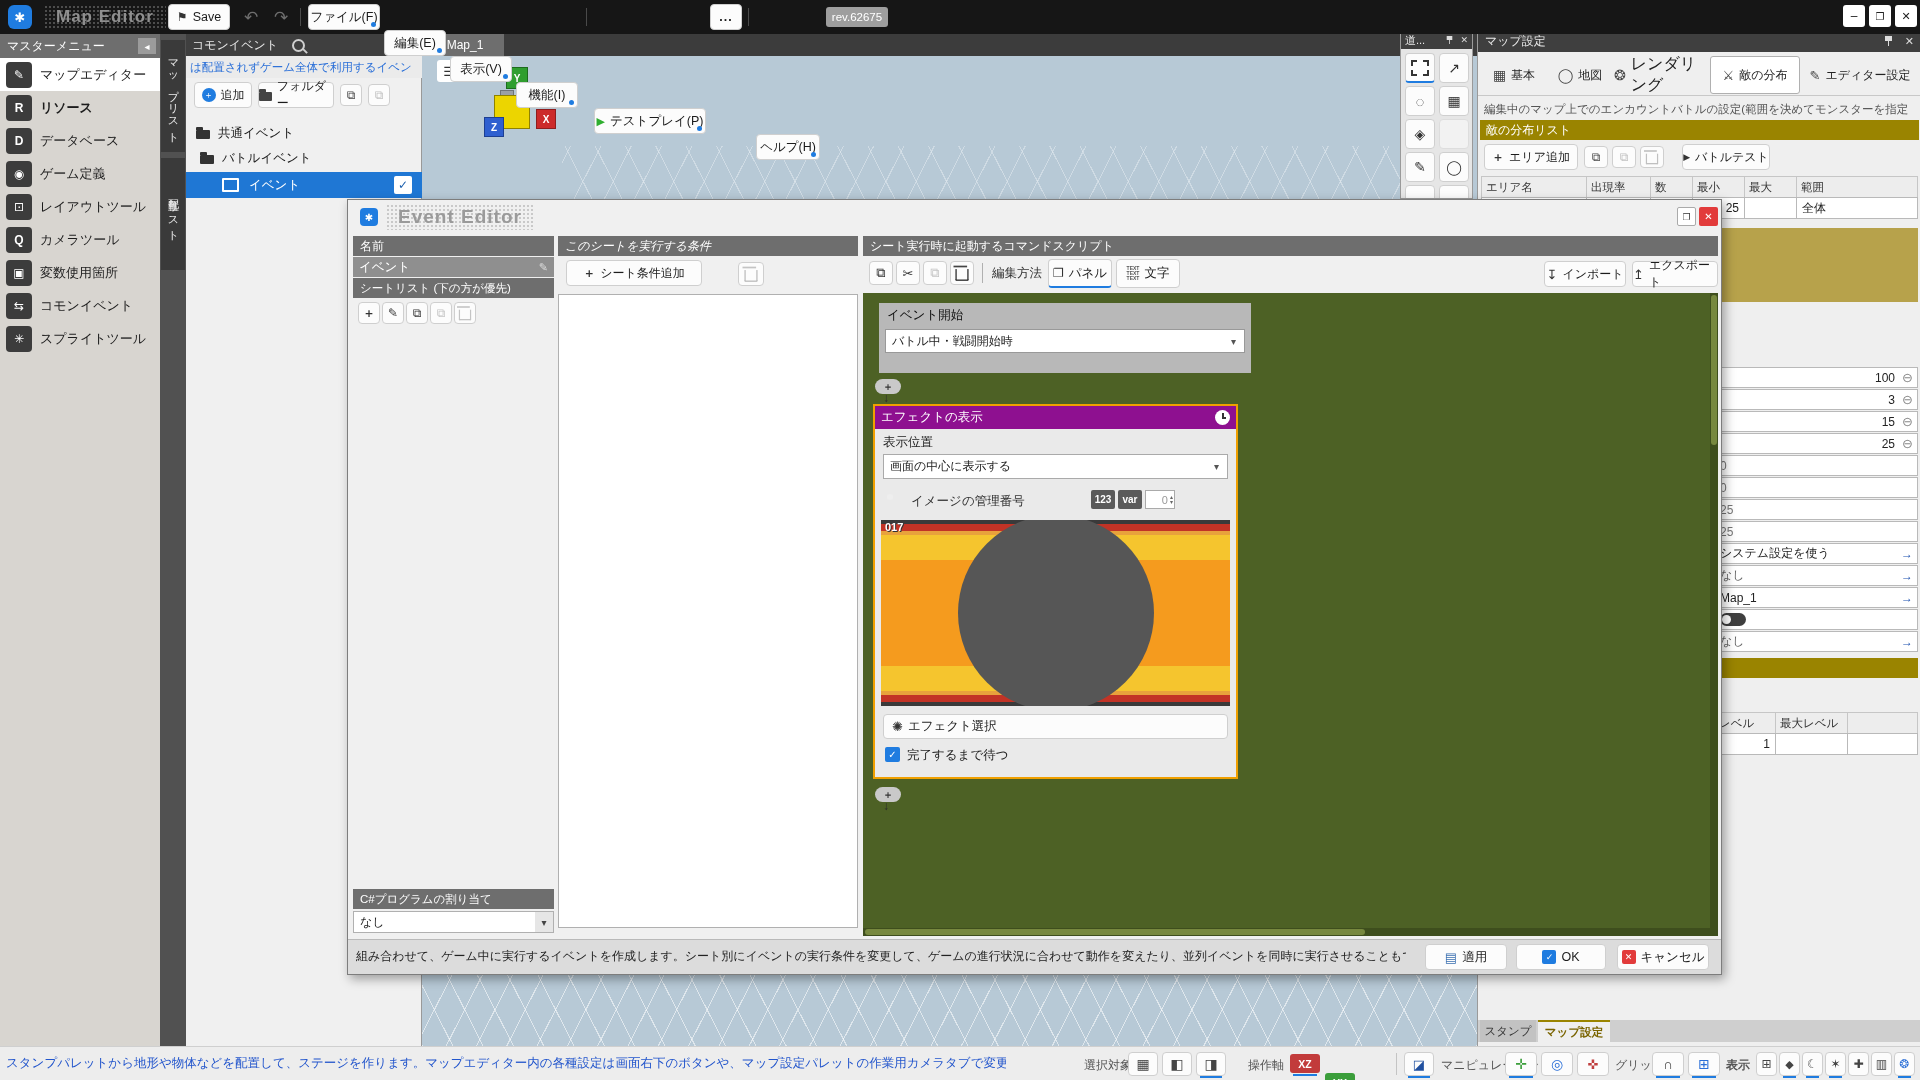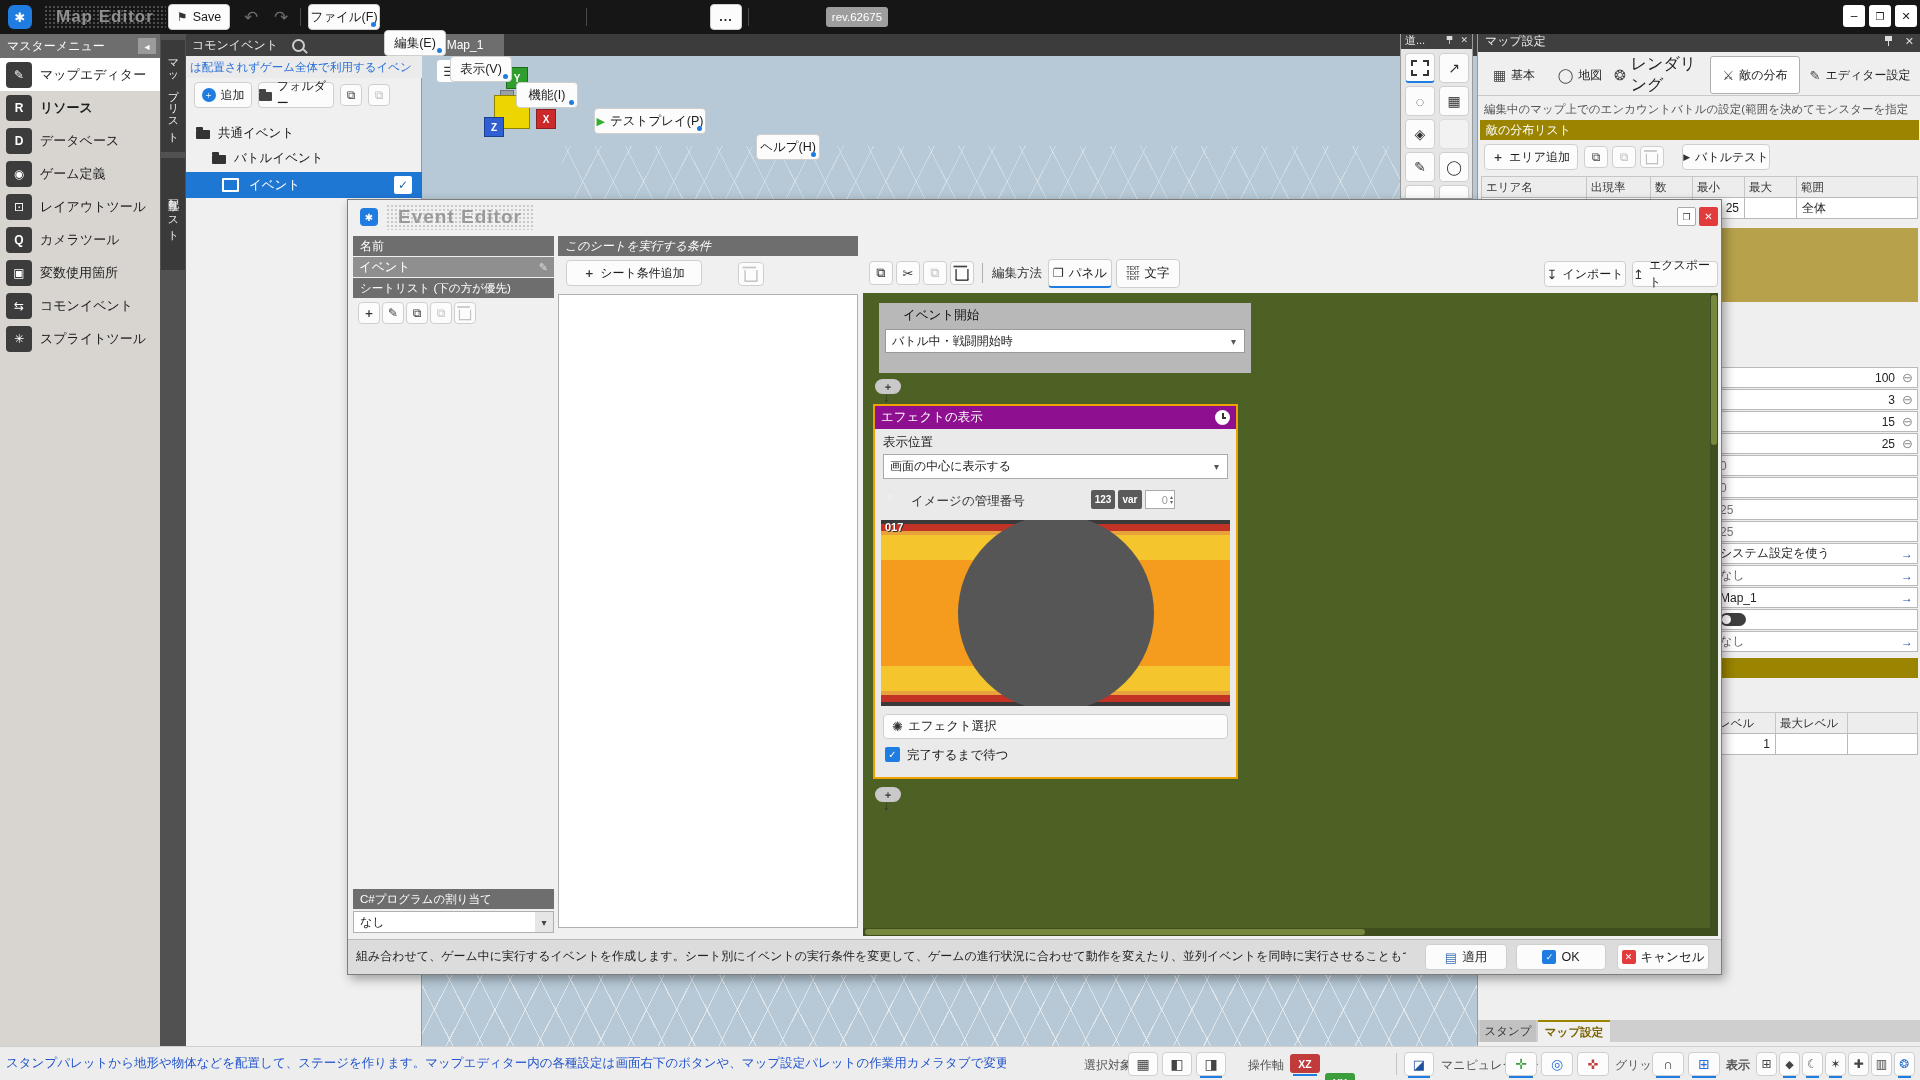--- a/index.html
+++ b/index.html
@@ -226,21 +226,21 @@
     <div class="a wbtn" style="left:154px;top:50px;width:22px;height:22px;">
         <span style="color:#444;font-size:12px;">⧉</span>
       </div>
     <div class="a wbtn dis" style="left:182px;top:50px;width:22px;height:22px;">
         <span style="color:#c0c0c0;font-size:12px;">⧉</span>
       </div>
     <div class="a fx" style="left:0;top:88px;width:236px;height:22px;">
       <span class="folder" style="color:#333;margin-left:10px;"></span>
       <span style="margin-left:8px;font-size:12.5px;color:#1c1c1c;">共通イベント</span>
     </div>
-    <div class="a fx" style="left:16px;top:113px;width:236px;height:22px;">
+    <div class="a fx" style="left:4px;top:113px;width:236px;height:22px;">
       <span class="folder" style="color:#333;margin-left:10px;"></span>
       <span style="margin-left:8px;font-size:12.5px;color:#1c1c1c;">バトルイベント</span>
     </div>
     <div class="a fx" style="left:0;top:138px;width:236px;height:26px;background:#1f77d4;">
       <span class="card" style="margin-left:36px;"></span>
       <span style="margin-left:10px;font-size:12.5px;color:#fff;">イベント</span>
       <span class="ctr" style="position:absolute;left:208px;top:4px;width:18px;height:18px;background:#fff;border-radius:2px;color:#1a5fae;font-size:12px;font-weight:bold;">
           <span>✓</span>
         </span>
     </div>
@@ -449,20 +449,21 @@
     <div class="a bar" style="left:210px;top:36px;width:300px;height:20px;font-style:italic;">このシートを実行する条件</div>
     <div class="a wbtn" style="left:218px;top:60px;width:136px;height:26px;font-size:12px;">
         <span style="color:#333;font-weight:bold;">＋</span>
         <span>シート条件追加</span>
       </div>
     <div class="a wbtn dis" style="left:390px;top:62px;width:26px;height:24px;">
         <span class="trash" style="color:#c4c4c4;transform:scale(.85);"></span>
       </div>
     <div class="a" style="left:210px;top:94px;width:300px;height:634px;background:#fff;border:1px solid #b0b0b0;"></div>
 
+    <div class="a bar" style="left:515px;top:36px;width:855px;height:20px;">シート実行時に起動するコマンドスクリプト</div>
     <div class="a wbtn" style="left:521px;top:61px;width:24px;height:24px;">
         <span style="color:#333;font-size:13px;">⧉</span>
       </div>
     <div class="a wbtn" style="left:548px;top:61px;width:24px;height:24px;">
         <span style="color:#333;font-size:13px;">✂</span>
       </div>
     <div class="a wbtn dis" style="left:575px;top:61px;width:24px;height:24px;">
         <span style="color:#c4c4c4;font-size:13px;">⧉</span>
       </div>
     <div class="a wbtn" style="left:602px;top:61px;width:24px;height:24px;">
@@ -489,21 +490,21 @@
 
     <div class="a" style="left:515px;top:93px;width:855px;height:643px;background:#4d6125;overflow:hidden;">
       <div class="a" style="left:847px;top:0;width:8px;height:643px;background:#3e4e1d;">
           <div class="a" style="left:1px;top:2px;width:6px;height:150px;background:#77883f;border-radius:3px;"></div>
         </div>
       <div class="a" style="left:0;top:635px;width:847px;height:8px;background:#3e4e1d;">
           <div class="a" style="left:2px;top:1px;width:500px;height:6px;background:#77883f;border-radius:3px;"></div>
         </div>
 
       <div class="a" style="left:16px;top:10px;width:372px;height:70px;background:#b8b8b8;">
-        <div class="a" style="left:24px;top:4px;font-size:12.5px;color:#111;">イベント開始</div>
+        <div class="a" style="left:8px;top:4px;font-size:12.5px;color:#111;">イベント開始</div>
         <div class="a fx" style="left:6px;top:26px;width:360px;height:24px;background:#fff;border:1px solid #999;">
           <span style="font-size:12px;color:#222;padding-left:6px;">バトル中・戦闘開始時</span>
           <span style="margin-left:auto;margin-right:8px;color:#555;font-size:10px;">▾</span>
         </div>
       </div>
       <div class="a ctr" style="left:12px;top:86px;width:26px;height:15px;background:#c9c9c9;border-radius:8px;color:#333;font-size:10px;font-weight:bold;">
           <span>＋</span>
         </div>
       <div class="a" style="left:20px;top:98px;color:#2a2a2a;font-size:12px;">↓</div>
 

